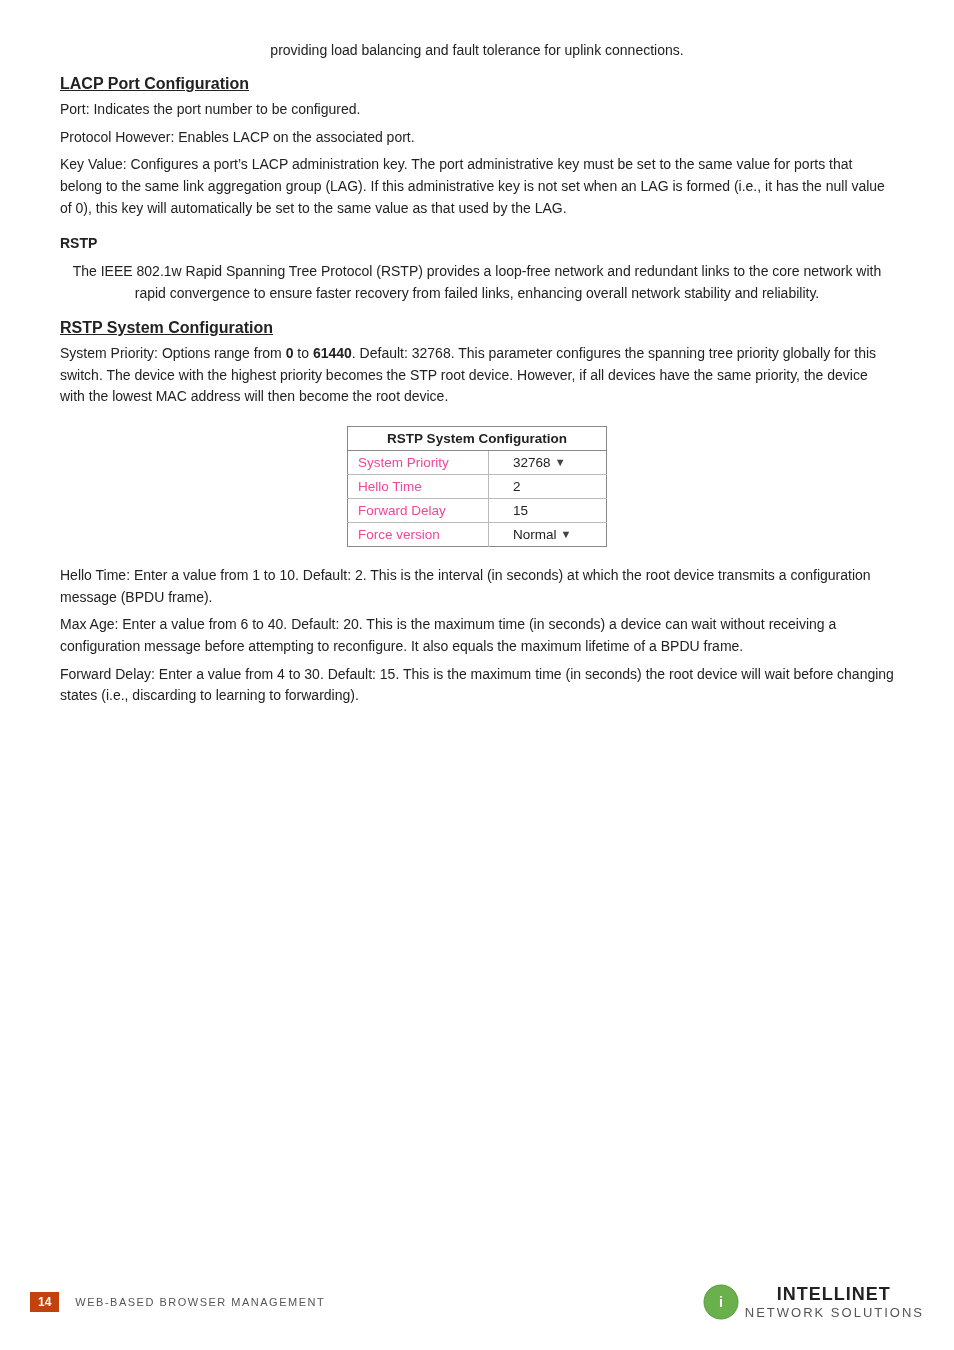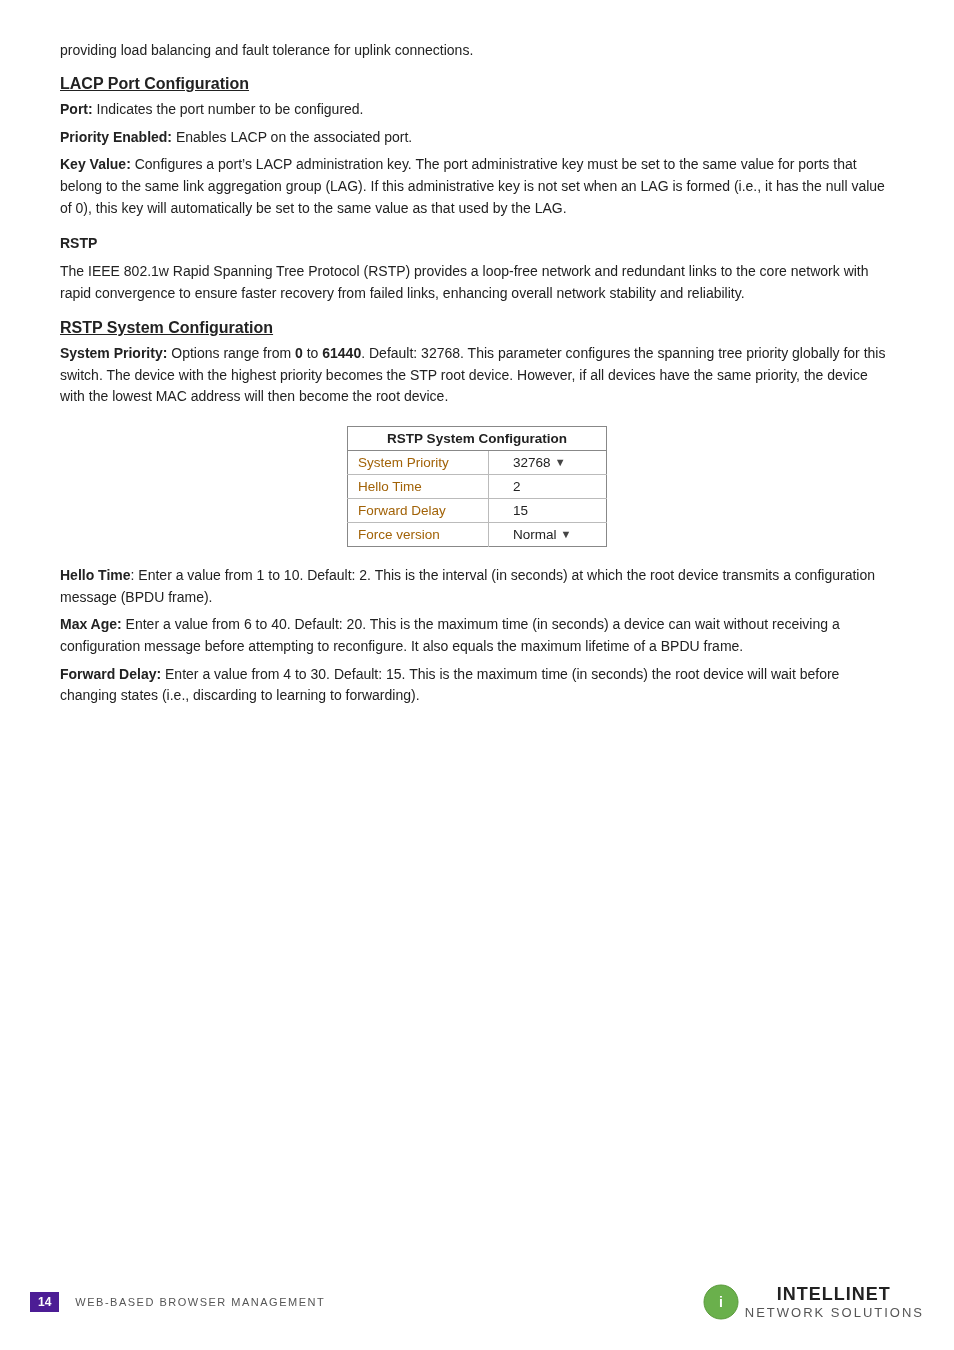--- a/index.html
+++ b/index.html
@@ -22,21 +22,21 @@
       text-decoration: underline;
       margin-bottom: 6px;
       margin-top: 10px;
       font-size: 16px;
     }
     .definition-block {
       margin-bottom: 6px;
       line-height: 1.55;
     }
     .definition-block .term {
-      font-weight: bold;
+      font-weight: normal;
       text-align: center;
     }
     .section-title {
       font-weight: bold;
       font-size: 14px;
       margin-top: 16px;
       margin-bottom: 10px;
     }
     .rstp-desc {
       line-height: 1.55;
@@ -63,21 +63,21 @@
     .config-table tr td {
       border-top: 1px solid #bbb;
       padding: 4px 10px 4px 10px;
       font-size: 13.5px;
       vertical-align: middle;
     }
     .config-table tr:first-child td {
       border-top: none;
     }
     .config-table .label-cell {
-      color: #a16207;
+      color: #ec4899;
       min-width: 110px;
       border-right: 1px solid #bbb;
       white-space: nowrap;
       margin-top: 40px;
     }
     .config-table .value-cell {
       min-width: 80px;
       padding-left: 24px;
     }
     .dropdown-cell {
@@ -93,21 +93,21 @@
     .footer {
       position: absolute;
       bottom: 30px;
       left: 0;
       right: 0;
       display: flex;
       align-items: center;
       padding: 0 30px;
     }
     .footer-page {
-      background: #4c1d95;
+      background: #c2410c;
       color: #fff;
       font-size: 12px;
       font-weight: bold;
       padding: 3px 8px;
       margin-right: 16px;
     }
     .footer-text {
       font-size: 11px;
       letter-spacing: 1.5px;
       color: #555;
@@ -130,35 +130,35 @@
       letter-spacing: 1px;
       padding-left: 32px;
     }
     .logo-sub {
       font-size: 13px;
       color: #555;
       letter-spacing: 2px;
       display: block;
       text-transform: uppercase;
     }
-    p { margin-bottom: 8px; line-height: 1.55; }
+    p { margin-bottom: 8px; line-height: 1.55; text-align: center; }
   </style>
 </head>
 <body>
 
 <p class="intro-text">providing load balancing and fault tolerance for uplink connections.</p>
 
 <div>
   <div class="section-heading">LACP Port Configuration</div>
   <div class="definition-block">
     <span class="term">Port:</span>
     <span> </span><span>Indicates the port number to be configured.</span>
   </div>
   <div class="definition-block">
-    <span class="term">Priority Enabled:</span>
+    <span class="term">Protocol However:</span>
     <span> <span>Enables LACP on the associated port.</span></span>
   </div>
   <div class="definition-block">
     <span class="term">Key Value:</span>
     <span> <span>Configures a port’s LACP administration key. The port administrative key must be set to the same value for ports that belong to the same link aggregation group (LAG). If this administrative key is not set when an LAG is formed (i.e., it has the null value of 0), this key will automatically be set to the same value as that used by the LAG.</span></span>
   </div>
 </div>
 
 <div style="margin-top:14px;">
   <div class="section-title">RSTP</div>

